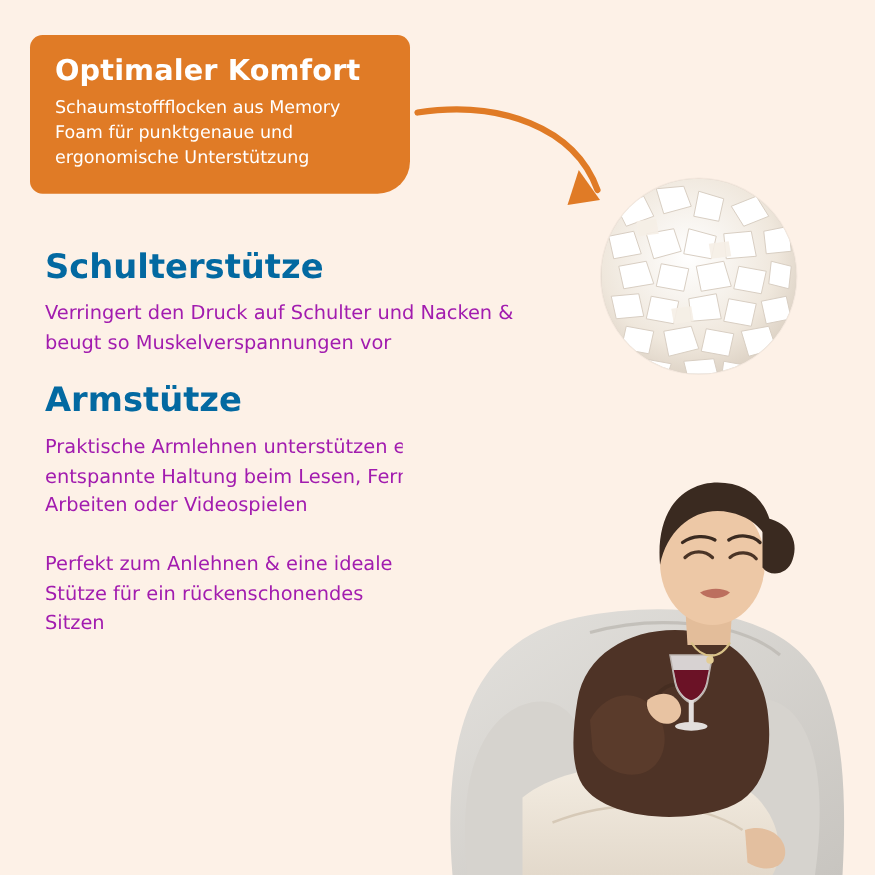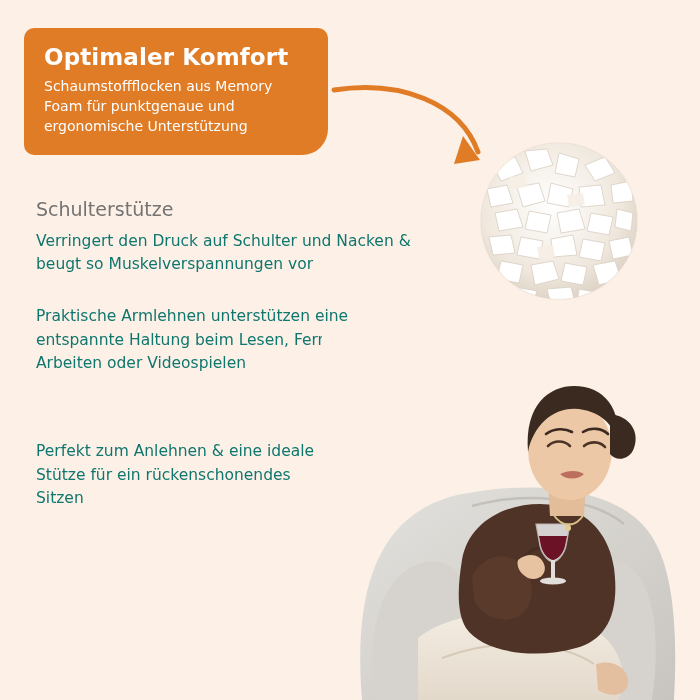--- a/index.html
+++ b/index.html
@@ -70,30 +70,30 @@
   }
   .foam-circle svg { display: block; }
 
   
   .feature {
     position: absolute;
     left: 36px;
     width: 420px;
   }
   .feature-title {
-    font-size: 19px;
-    font-weight: normal;
-    color: #737373;
+    font-size: 27px;
+    font-weight: bold;
+    color: #0369a1;
     line-height: 1.2;
     margin-bottom: 9px;
   }
   .feature-body {
     font-size: 15.5px;
     line-height: 1.52;
-    color: #0f766e;
+    color: #a21caf;
   }
   #feat-0 { top: 198px; }
   #feat-1 { top: 305px; width: 370px; }
   #feat-2 { top: 440px; width: 300px; }
 
   
   .photo {
     position: absolute;
     right: 0;
     bottom: 0;
@@ -164,20 +164,21 @@
       </g>
     </svg>
   </div>
 
   <div class="feature" id="feat-0">
     <div class="feature-title">Schulterstütze</div>
     <div class="feature-body">Verringert den Druck auf Schulter und Nacken &amp; beugt so Muskelverspannungen vor</div>
   </div>
 
   <div class="feature" id="feat-1">
+    <div class="feature-title">Armstütze</div>
     <div class="feature-body">Praktische Armlehnen unterstützen eine entspannte Haltung beim Lesen, Fernsehen, Arbeiten oder Videospielen</div>
   </div>
 
   <div class="feature" id="feat-2">
     <div class="feature-body">Perfekt zum Anlehnen &amp; eine ideale Stütze für ein rückenschonendes Sitzen</div>
   </div>
 
   <div class="photo">
     <svg width="378" height="372" viewBox="0 0 378 372">
       <defs>

